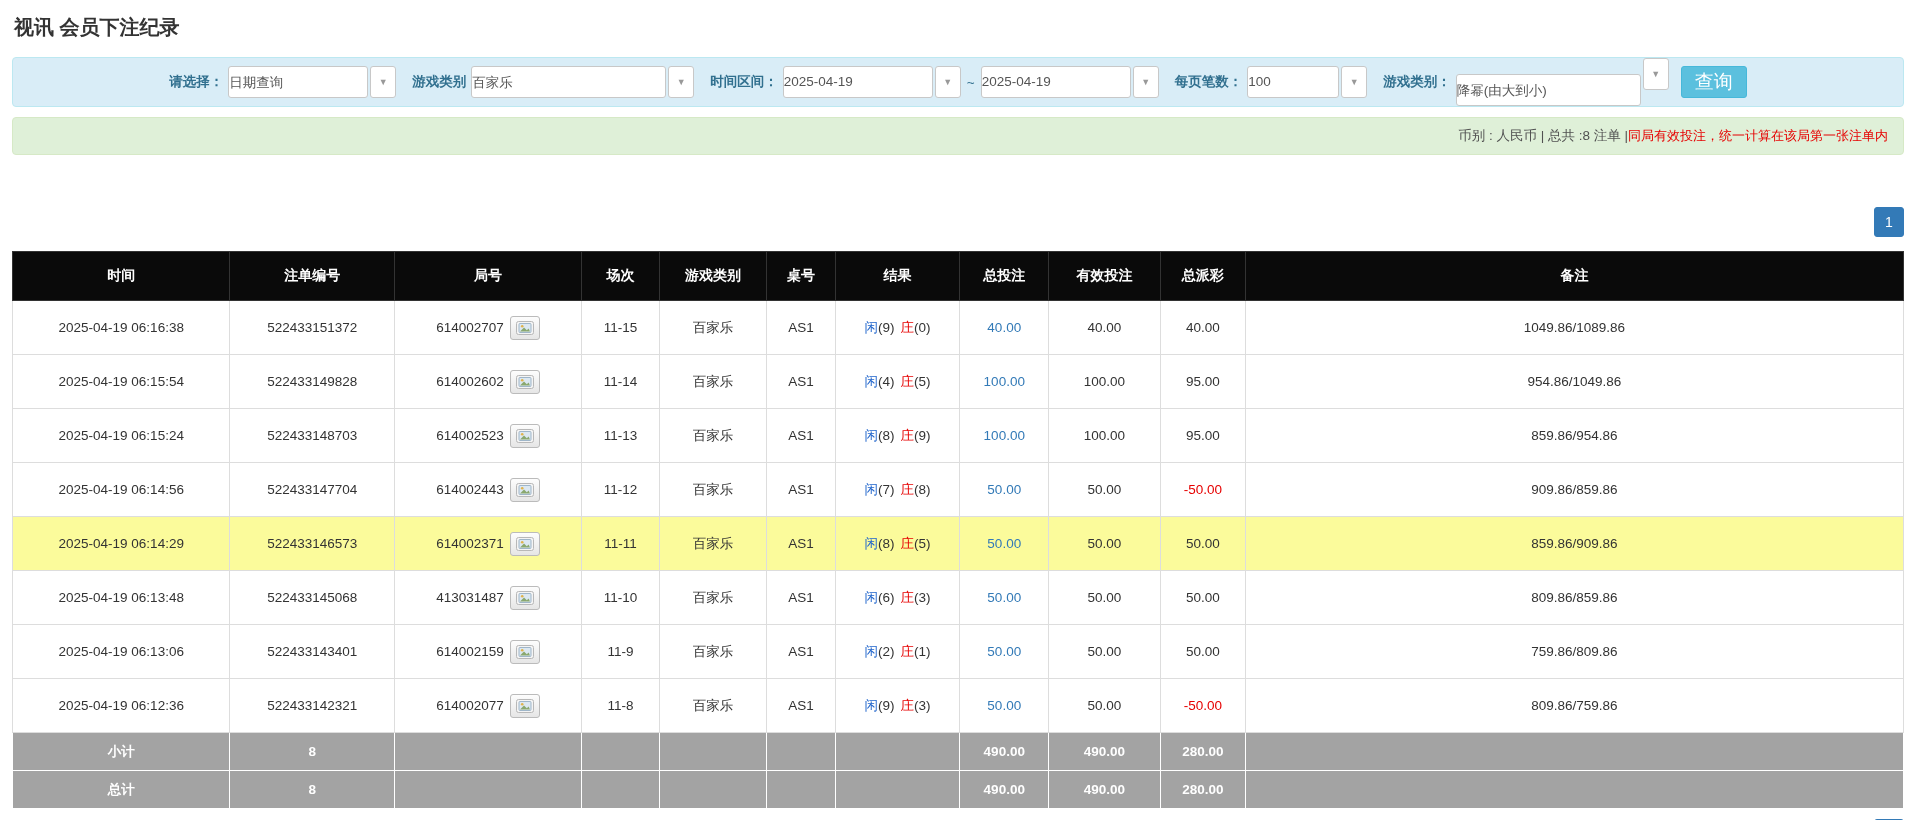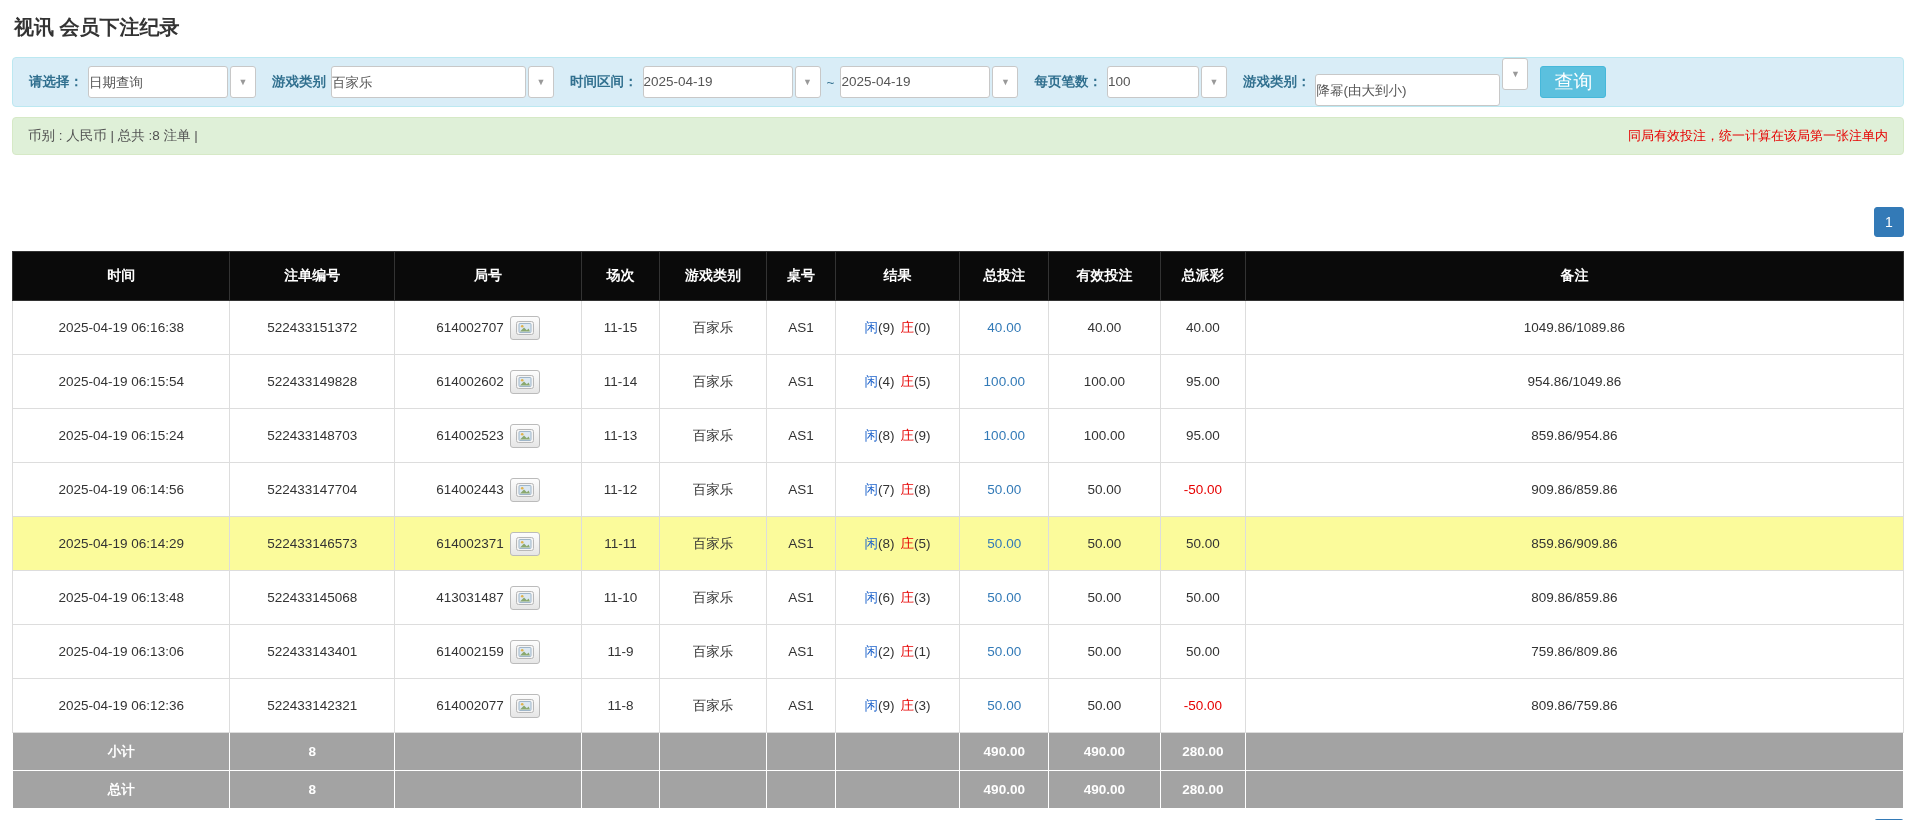--- a/index.html
+++ b/index.html
@@ -7,33 +7,33 @@
     --success-bg:#dff0d8; --success-border:#d6e9c6; --summary-text:#515151;
     --header-bg:#0a0a0a; --footer-bg:#a3a3a3; --highlight-yellow:#fbfb9b;
     --btn-info-bg:#5bc0de; --btn-info-border:#46b8da; --red:#e60000; --player-blue:#2266cc;
   }
   *{box-sizing:border-box;}
   html,body{margin:0;padding:0;}
   body{width:1916px;height:820px;overflow:hidden;background:#fff;color:#333;
        font-family:"Liberation Sans","DejaVu Sans",sans-serif;padding:8px 12px 0;}
   .page-title{font-size:20px;font-weight:600;color:#333;margin:6px 0 16px 2px;}
   .filter-bar{display:flex;align-items:center;background:var(--info-bg);
-       border:1px solid var(--info-border);border-radius:4px;padding:8px 16px;height:50px;}
+       border:1px solid var(--info-border);border-radius:4px;padding:8px 16px;height:50px;justify-content:center;}
   .flabel{font-size:13.5px;font-weight:bold;color:var(--label-blue);margin:0 5px 0 16px;white-space:nowrap;}
   .flabel.first{margin-left:0;}
   .combo{display:inline-flex;align-items:stretch;cursor:pointer;}
   .combo-text{background:#fff;border:1px solid #c8c8c8;border-radius:3px;padding:7px 0;
        font-size:13.5px;color:#555;height:32px;white-space:nowrap;overflow:hidden;}
   .combo-caret{width:26px;height:32px;margin-left:2px;background:#fff;border:1px solid #c8c8c8;
        border-radius:3px;display:flex;align-items:center;justify-content:center;color:#999;font-size:9px;}
   .w-query{width:140px;} .w-game{width:195px;} .w-date{width:150px;} .w-size{width:92px;} .w-sort{width:185px;margin-top:16px;}
   .tilde{color:var(--label-blue);margin:0 6px;font-size:13.5px;}
   .search-btn{margin-left:12px;background:var(--btn-info-bg);border:1px solid var(--btn-info-border);
        color:#fff;font-size:19px;padding:0 13px;height:32px;border-radius:3px;cursor:pointer;}
-  .summary-bar{display:flex;justify-content:space-between;align-items:center;background:var(--success-bg);
+  .summary-bar{display:flex;justify-content:flex-end;align-items:center;background:var(--success-bg);
        border:1px solid var(--success-border);border-radius:4px;padding:9px 15px;margin-top:10px;font-size:13.5px;}
   .summary-left{color:var(--summary-text);}
   .summary-right{color:var(--red);font-size:13px;}
   .pager{text-align:right;margin-top:52px;}
   .pager-bottom{text-align:right;margin-top:10px;}
   .page-btn{display:inline-block;min-width:30px;height:30px;line-height:28px;text-align:center;
        background:var(--accent-blue);color:#fff;border:1px solid var(--accent-blue);border-radius:3px;
        font-size:14px;cursor:pointer;padding:0 6px;}
   table.records{width:100%;border-collapse:collapse;table-layout:fixed;margin-top:14px;}
   .records th{background:var(--header-bg);color:#fff;font-size:14px;font-weight:bold;

